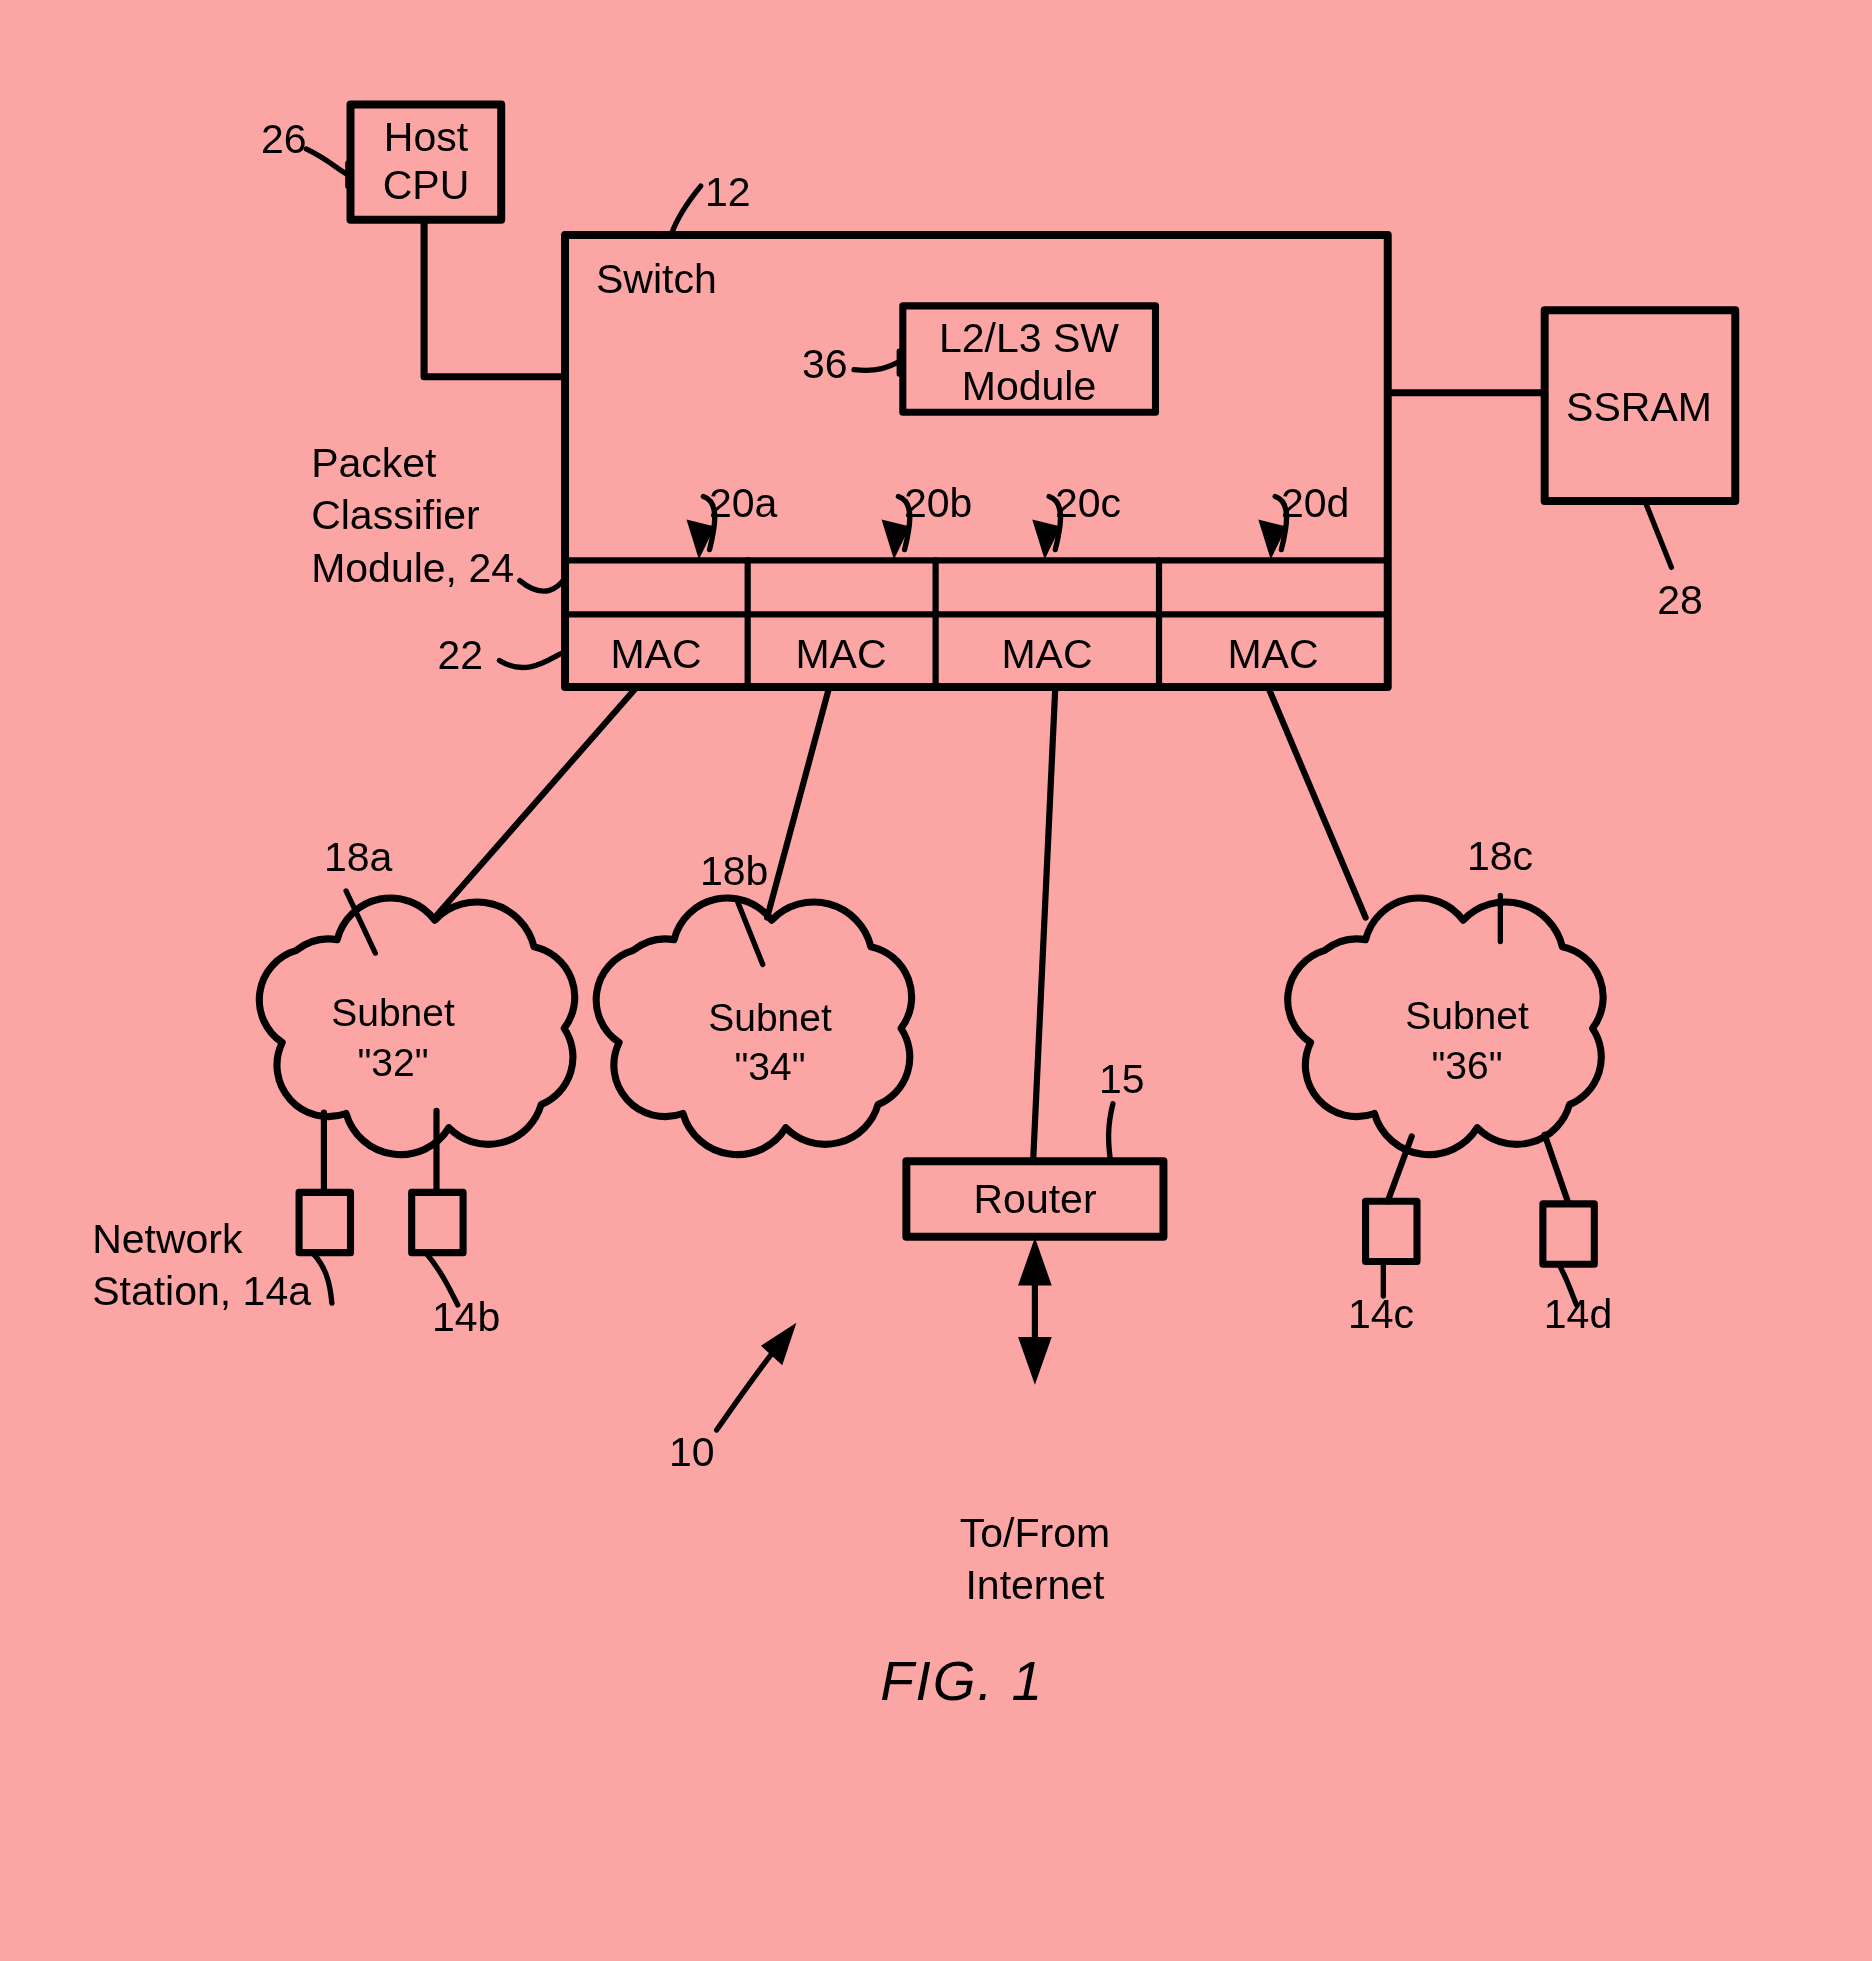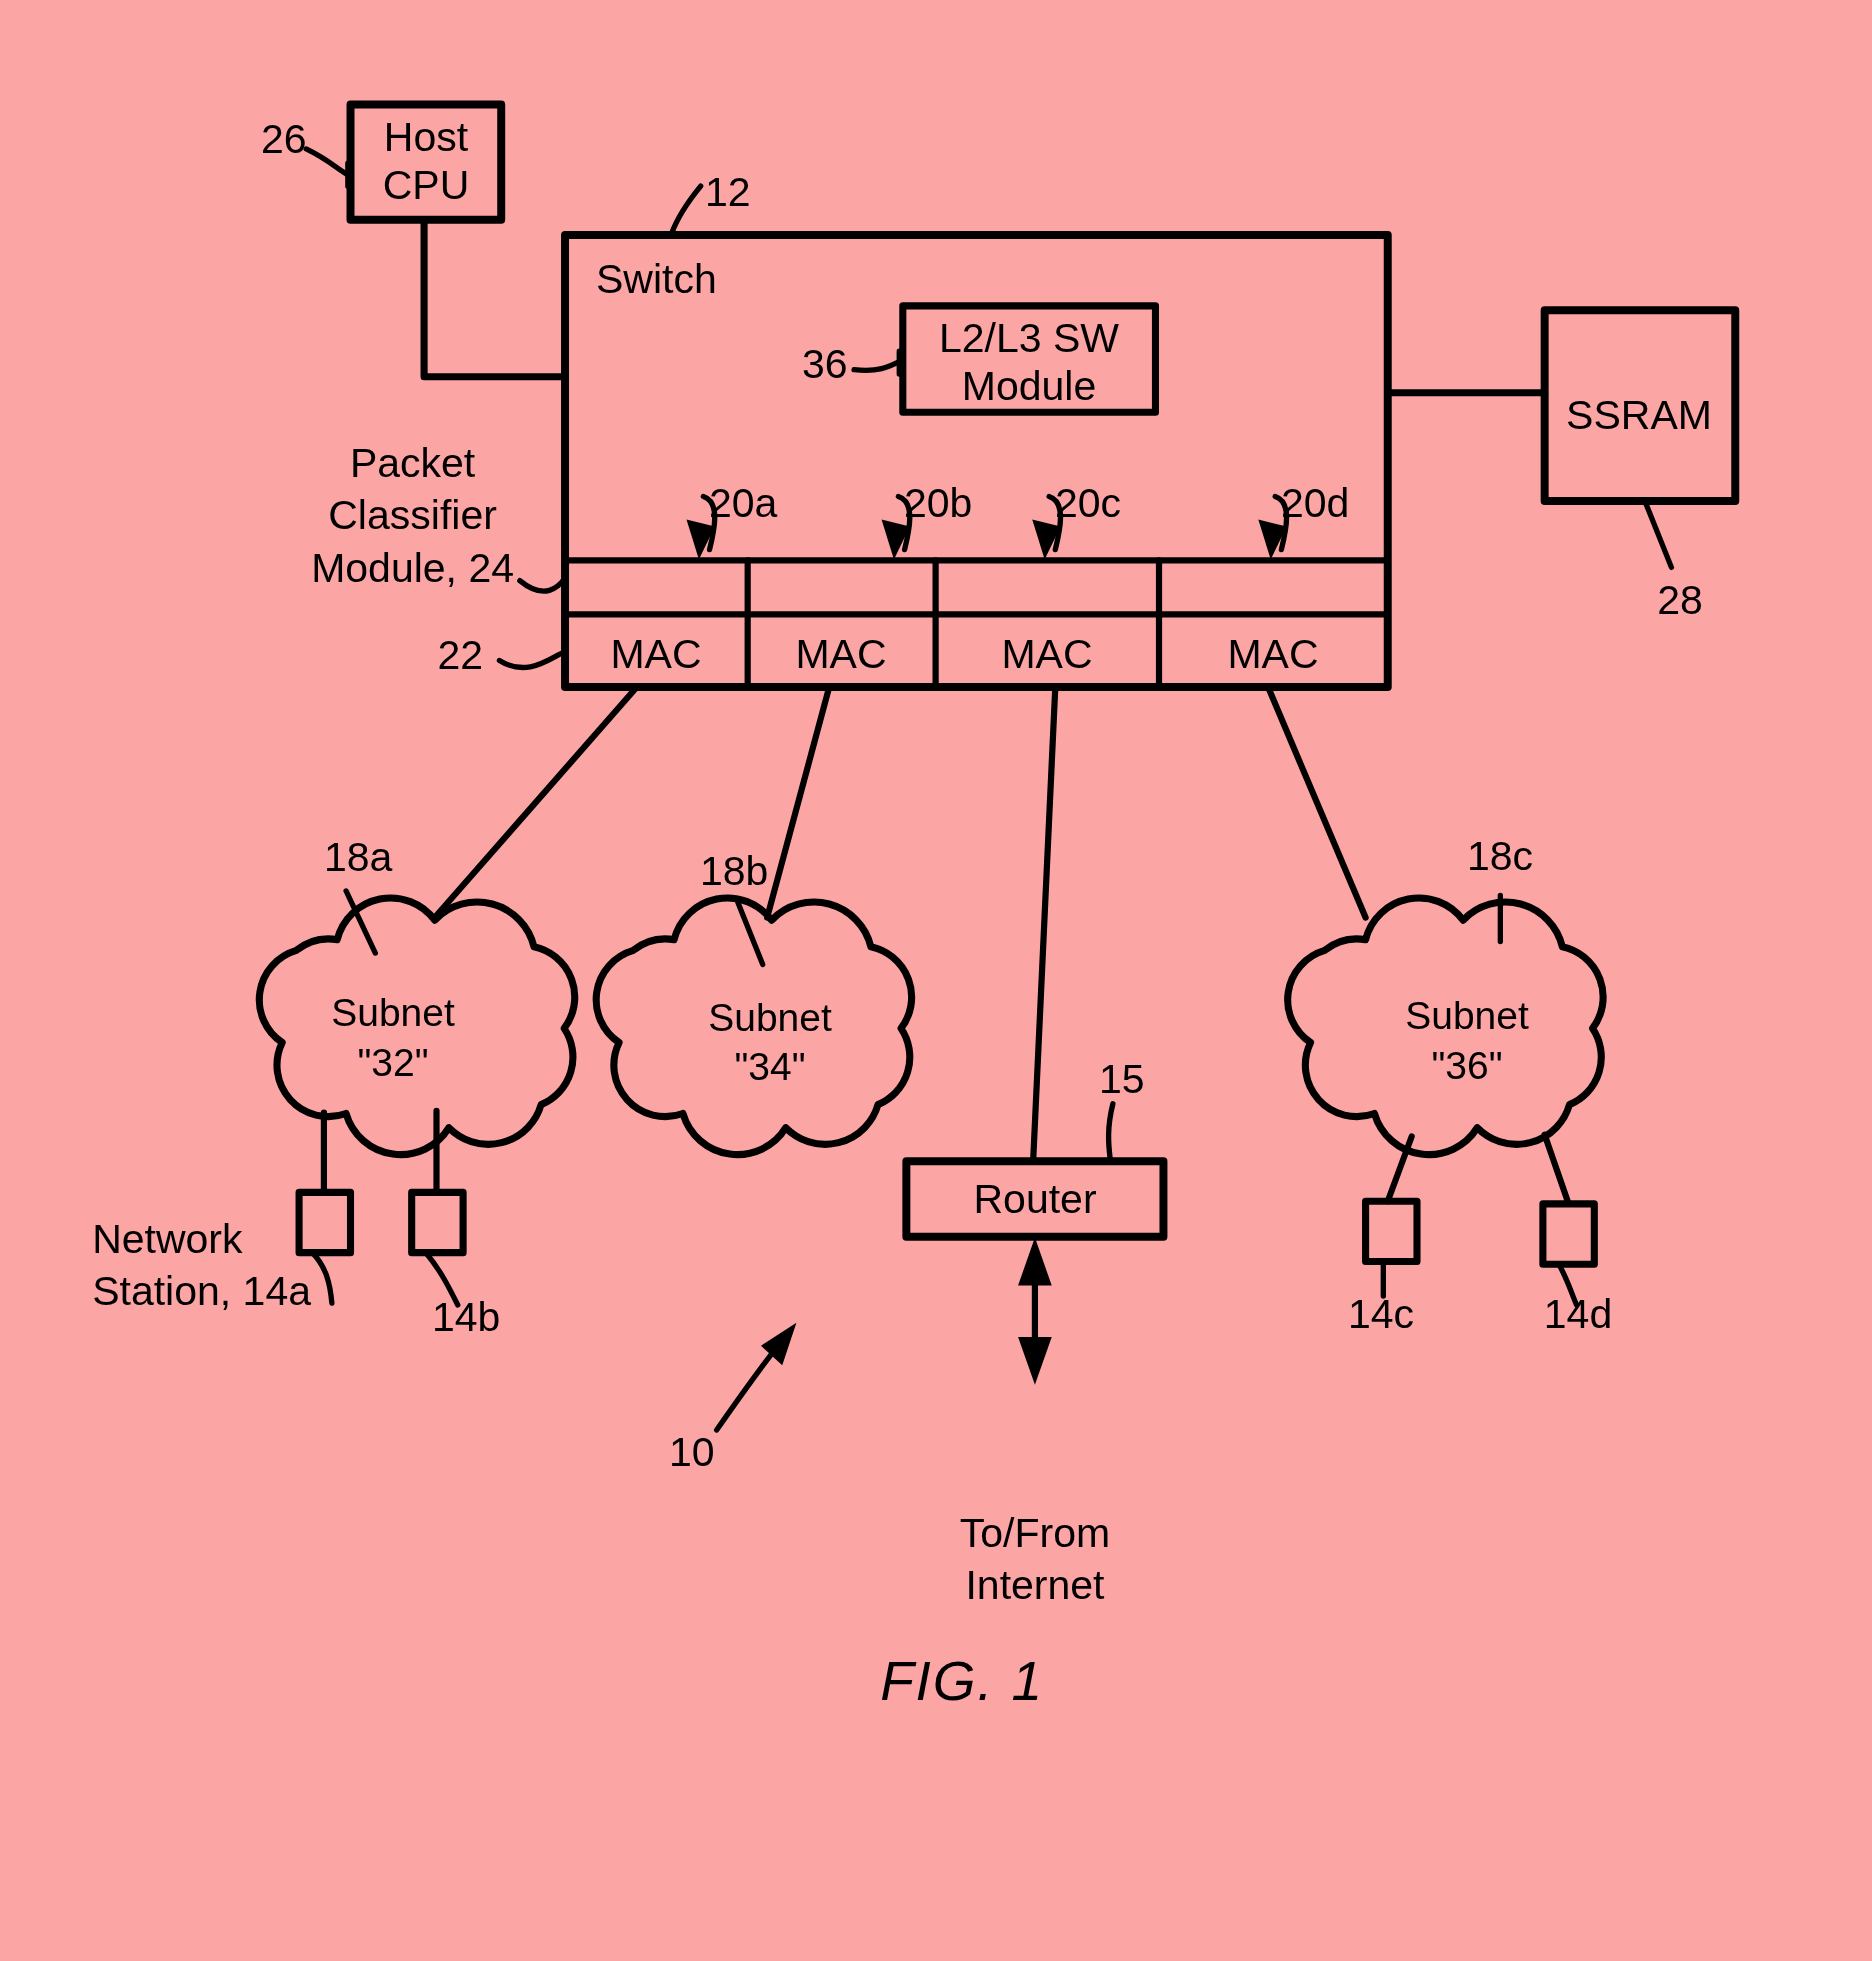--- a/index.html
+++ b/index.html
@@ -33,21 +33,21 @@
     font-family: "Liberation Sans", sans-serif;
     color: #000;
   }
   .t-box      { font-size: 41px; }
   .t-ref      { font-size: 41px; }
   .t-side     { font-size: 41px; }
   .t-fig      { font-size: 55px; letter-spacing: 1.8px; font-style: italic; }
   .t-mac      { font-size: 41px; }
   .t-cloud    { font-size: 39px; text-align: center; }
   .center     { text-align: center; transform: translateX(-50%); }
-  .right      { text-align: center; transform: translateX(-100%); }
+  .right      { text-align: left; transform: translateX(-100%); }
 </style>
 </head>
 <body>
 
 <div id="figure-root">
 
   <svg id="figure-svg" viewBox="0 0 2112 2212">
     <g fill="none" stroke="#000" stroke-width="6" stroke-linecap="round" stroke-linejoin="round">
 
       <rect x="395" y="118" width="170" height="130" stroke-width="9"></rect>
@@ -164,21 +164,21 @@
   <div class="lbl t-box center" style="left:426px; top:113px; white-space:pre;">Host
 CPU</div>
 
   <div class="lbl t-ref" style="left:705px; top:168px;">12</div>
   <div class="lbl t-box" style="left:596px; top:255px;">Switch</div>
 
   <div class="lbl t-ref" style="left:802px; top:340px;">36</div>
   <div class="lbl t-box center" style="left:1029px; top:314px; white-space:pre;">L2/L3 SW
 Module</div>
 
-  <div class="lbl t-box center" style="left:1639px; top:383px;margin-top:8px;">SSRAM</div>
+  <div class="lbl t-box center" style="left:1639px; top:383px;">SSRAM</div>
   <div class="lbl t-ref center" style="left:1680px; top:576px;">28</div>
 
   <div class="lbl t-side right" style="left:514px; top:437px; white-space:pre; line-height:1.28;">Packet
 Classifier
 Module, 24</div>
 
   <div class="lbl t-ref right" style="left:483px; top:631px;">22</div>
 
   <div class="lbl t-ref" style="left:709px; top:479px;">20a</div>
   <div class="lbl t-ref" style="left:904px; top:479px;">20b</div>

